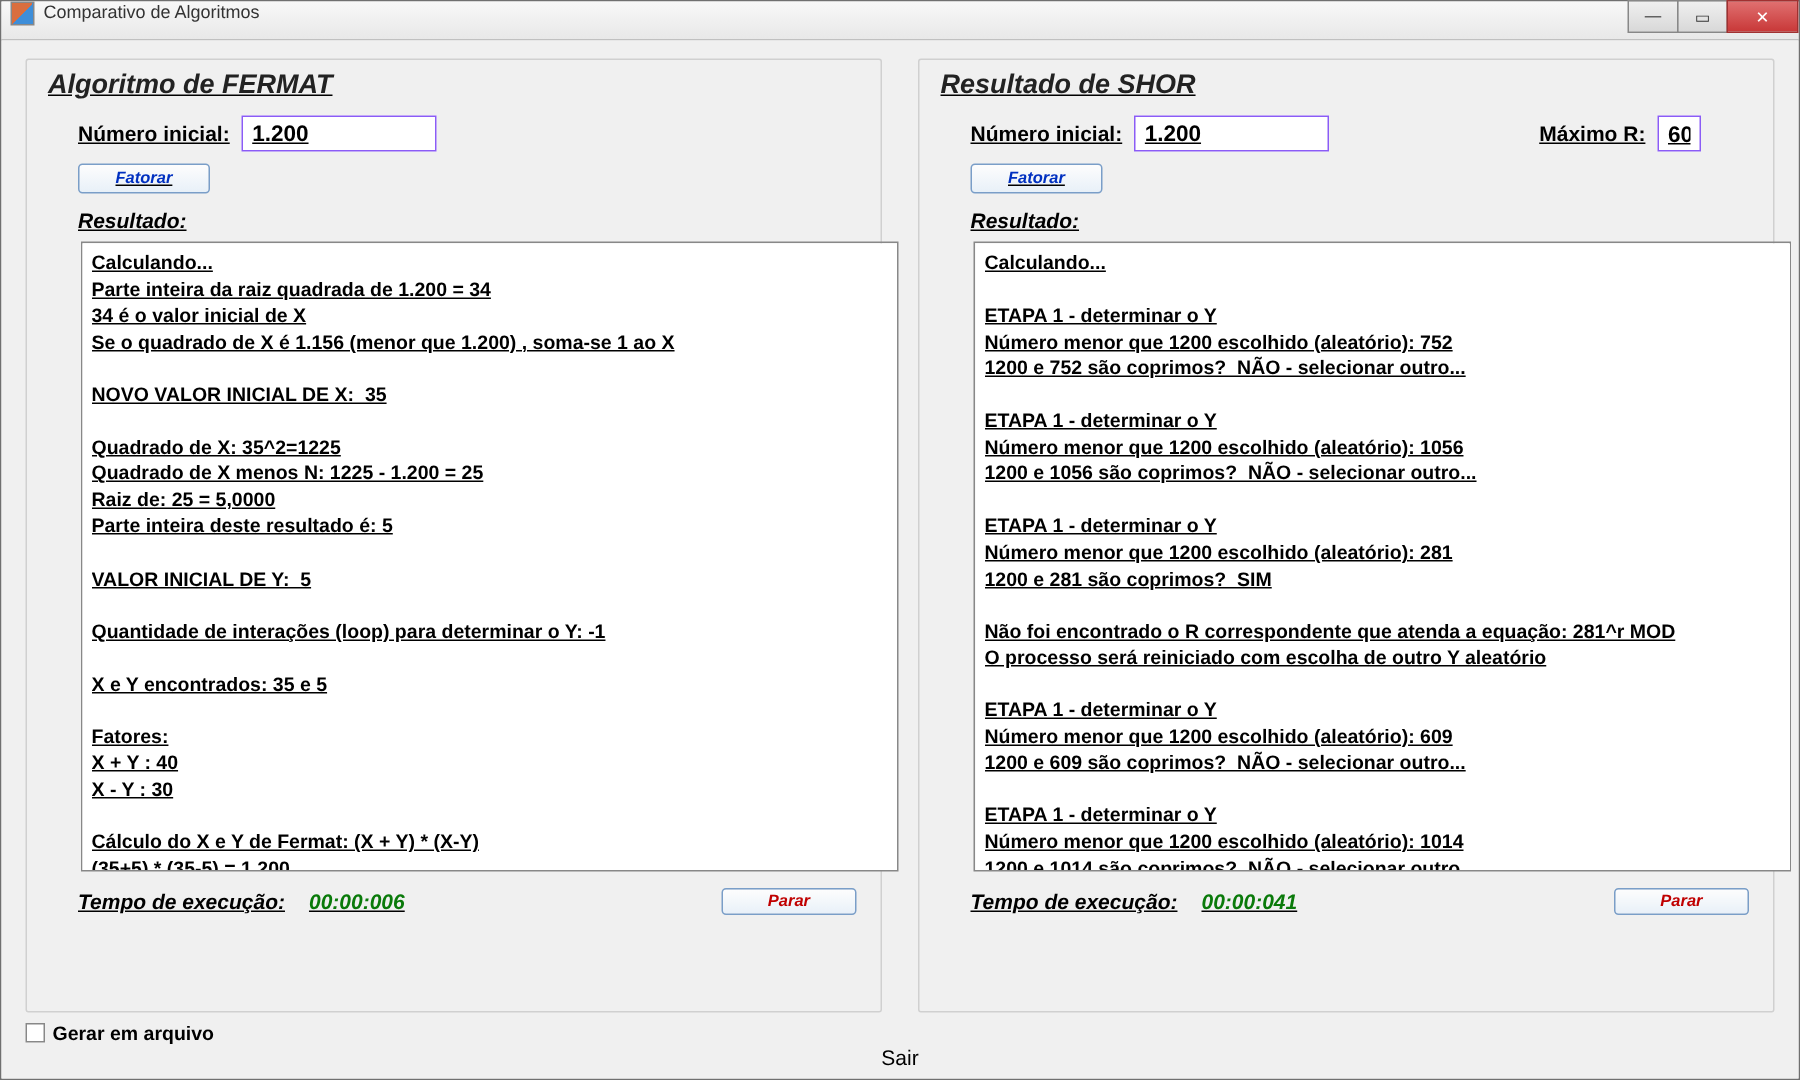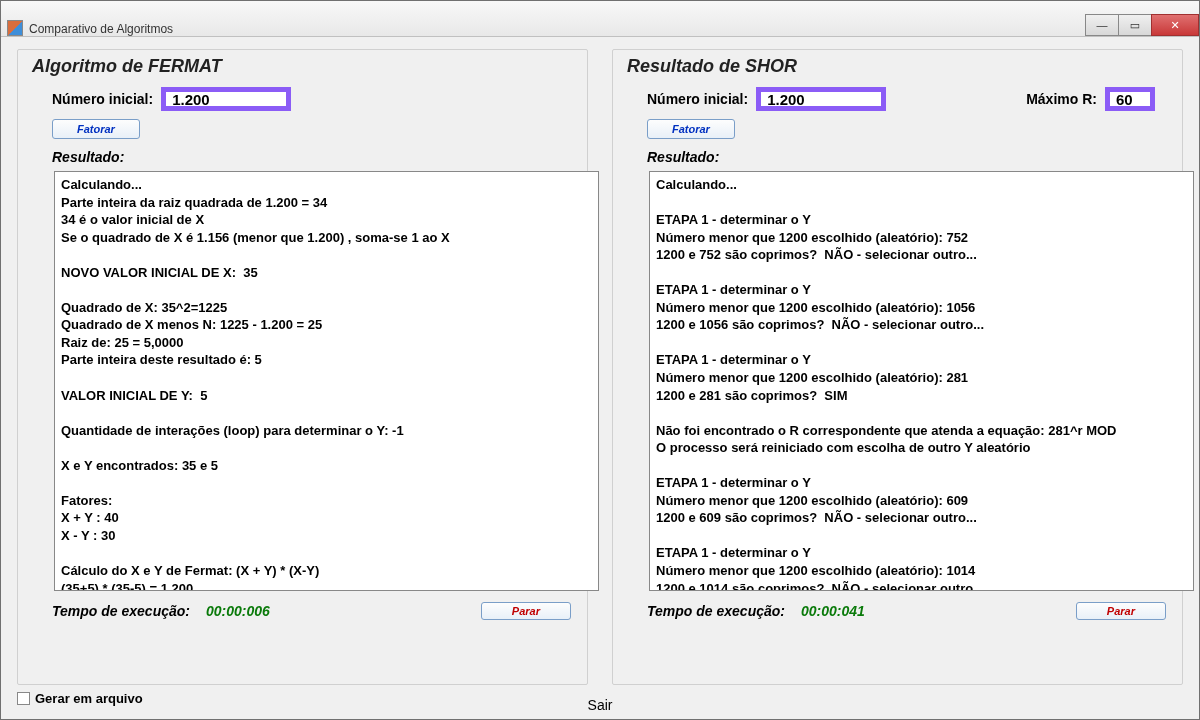--- a/index.html
+++ b/index.html
@@ -12,25 +12,25 @@
   .window {
     width: 1200px;
     height: 720px;
     background: #fff;
     border: 1px solid #707070;
     box-shadow: 0 0 8px rgba(0,0,0,0.3);
     display: flex;
     flex-direction: column;
   }
   .titlebar {
-    height: 36px;
+    height: 26px;
     background: linear-gradient(to bottom, #f8f8f8, #e8e8e8);
     border-bottom: 1px solid #c0c0c0;
     display: flex;
-    align-items: flex-end;
+    align-items: flex-start;
     padding: 0 0 0 6px;
     font-size: 12px;
     color: #333;
   }
   .titlebar .app-icon {
     width: 16px; height: 16px;
     margin-right: 6px;
     background: linear-gradient(135deg, #d96e3e 50%, #3e8ed9 50%);
     border: 1px solid #888;
   }
@@ -61,49 +61,50 @@
     gap: 24px;
     height: 636px;
   }
   .panel {
     flex: 1;
     border: 1px solid #d0d0d0;
     border-radius: 2px;
     padding: 4px 12px 19px 12px;
     position: relative;
     background:#f0f0f0;
+    text-decoration:underline;
   }
   .panel-title {
     font-size: 18px;
     font-weight: bold;
     font-style: italic;
     color: #222;
     margin: 2px 0 10px 2px;
   }
   .row {
     display: flex;
     align-items: center;
     margin-bottom: 8px;
   }
   .label {
     font-size: 14px;
     font-weight: bold;
     margin-right: 8px;
     margin-left: 22px;
   }
   .textbox {
-    border: 5px solid #8b5cf6;
+    border: 1px solid #8b5cf6;
     background: #fff;
     font-size: 15px;
     font-weight: bold;
     padding: 2px 6px;
     height: 24px;
   }
   .num-input { width: 130px; }
-  .r-input { width: 50px; }
+  .r-input { width: 29px; }
   .max-r-label { margin-left: 140px; }
   .wf-button {
     border: 1px solid #7a9ec8;
     background: linear-gradient(to bottom,#fdfdfd,#e8f0f8);
     border-radius: 3px;
     font-size: 11px;
     font-weight: bold;
     font-style: italic;
     padding: 3px 24px;
     cursor: pointer;

